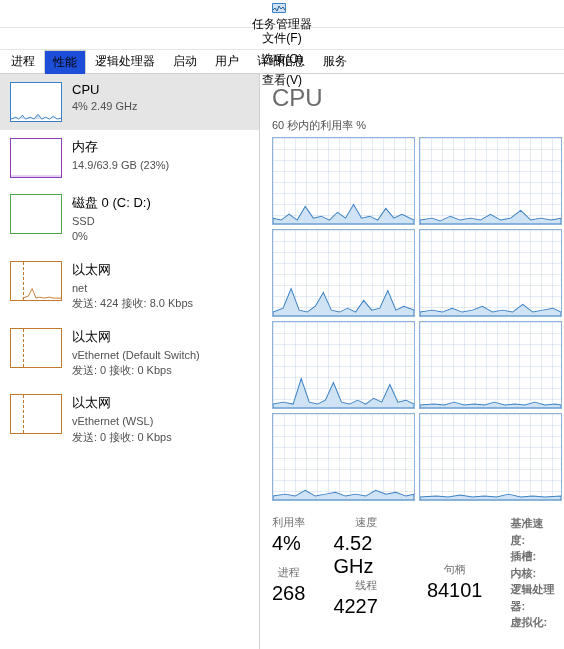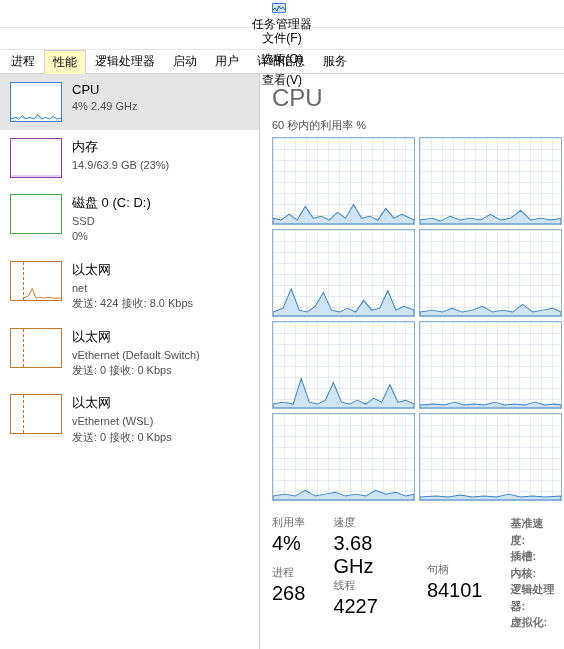--- a/index.html
+++ b/index.html
@@ -7,21 +7,21 @@
 
 .titlebar { height: 28px; background: #fff; border-bottom: 1px solid #e5e5e5; display: flex; align-items: center; padding: 0 4px; flex-direction: column; }
 .titlebar-icon { width: 16px; height: 16px; margin-right: 6px; }
 .titlebar-text { font-size: 12px; }
 
 .menubar { height: 22px; display: flex; align-items: center; padding: 0 4px; border-bottom: 1px solid #e5e5e5; flex-direction: column; }
 .menu-item { padding: 2px 6px; font-size: 12px; cursor: default; }
 
 .tabbar { height: 24px; display: flex; align-items: flex-end; border-bottom: 1px solid #d0d0d0; padding-left: 2px; }
 .tab { padding: 3px 8px; font-size: 12px; border: 1px solid transparent; border-bottom: none; cursor: default; }
-.tab.active { border-color: #d0d0d0; background: #fef9c3; position: relative; top: 1px; }
+.tab.active { border-color: #d0d0d0; background: #1d4ed8; position: relative; top: 1px; }
 
 .content { display: flex; height: calc(649px - 28px - 22px - 24px); }
 
 .sidebar { width: 260px; border-right: 1px solid #d0d0d0; overflow-y: auto; }
 .side-item { display: flex; padding: 8px 10px; gap: 10px; cursor: default; }
 .side-item.selected { background: #e5e5e5; }
 .thumb { width: 52px; height: 40px; border: 1px solid; flex-shrink: 0; position: relative; background: #fff; }
 .thumb-divider { position: absolute; top: 0; bottom: 0; border-left: 1px dashed; }
 .side-info { flex: 1; min-width: 0; }
 .side-title { font-size: 13px; margin-bottom: 2px; }
@@ -34,21 +34,21 @@
 .chart-grid { display: grid; grid-template-columns: 1fr 1fr; grid-template-rows: repeat(4, 88px); gap: 4px; padding-right: 2px; }
 .mini-chart { border: 1px solid #8fb3d9; background: #fff; position: relative; overflow: hidden; }
 .mini-chart::before { content: ""; position: absolute; inset: 0;
   background-image: linear-gradient(to right, rgba(180,200,220,.35) 1px, transparent 1px),
                     linear-gradient(to bottom, rgba(180,200,220,.35) 1px, transparent 1px);
   background-size: 11px 11px; }
 .mini-chart svg { position: absolute; inset: 0; width: 100%; height: 100%; }
 
 .stats { margin-top: 14px; display: flex; gap: 28px; }
 .stat-col { }
-.stat-label { font-size: 11px; color: #707070; }
+.stat-label { font-size: 11px; color: #707070; text-align: center; }
 .stat-value { font-size: 20px; font-weight: 400; margin-top: 2px; }
 .stat-small { font-size: 11px; color: #707070; line-height: 1.5; font-weight: bold; }
 
 .thumb svg { position: absolute; inset: 0; width: 100%; height: 100%; }
 </style>
 </head>
 <body>
 
 <div class="titlebar">
   <span class="titlebar-icon">
@@ -199,21 +199,21 @@
 
     <div class="stats">
       <div class="stat-col">
         <div class="stat-label">利用率</div>
         <div class="stat-value">4%</div>
         <div class="stat-label" style="margin-top:10px">进程</div>
         <div class="stat-value">268</div>
       </div>
       <div class="stat-col">
         <div class="stat-label">速度</div>
-        <div class="stat-value">3.68 GHz</div>
+        <div class="stat-value">4.52 GHz</div>
         <div class="stat-label" style="">线程</div>
         <div class="stat-value">4227</div>
       </div>
       <div class="stat-col">
         <div class="stat-label">&nbsp;</div>
         <div class="stat-value">&nbsp;</div>
         <div class="stat-label" style="margin-top:10px">句柄</div>
         <div class="stat-value">84101</div>
       </div>
       <div class="stat-col" style="margin-left:auto;padding-right:8px">

